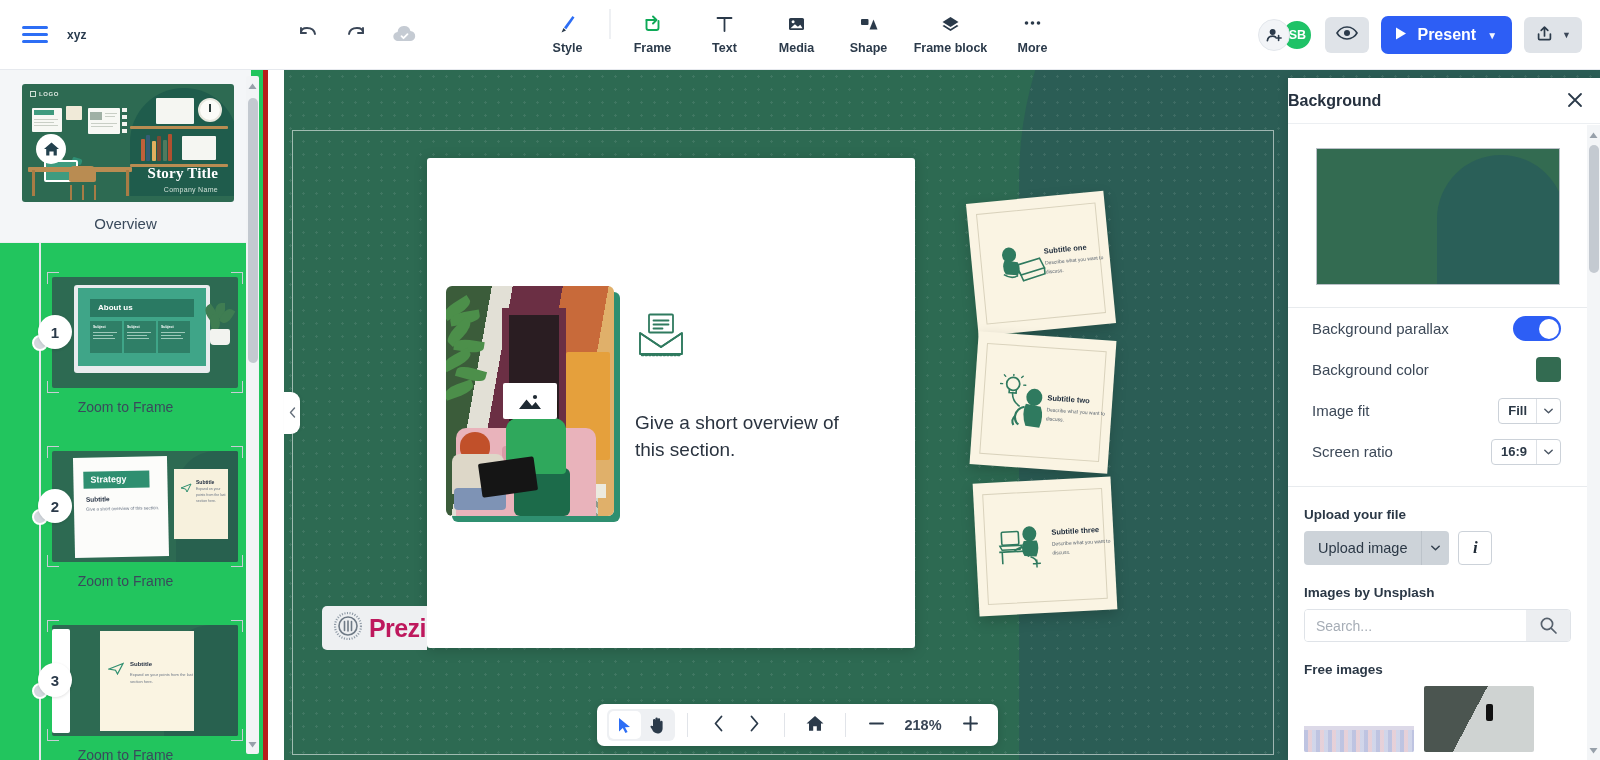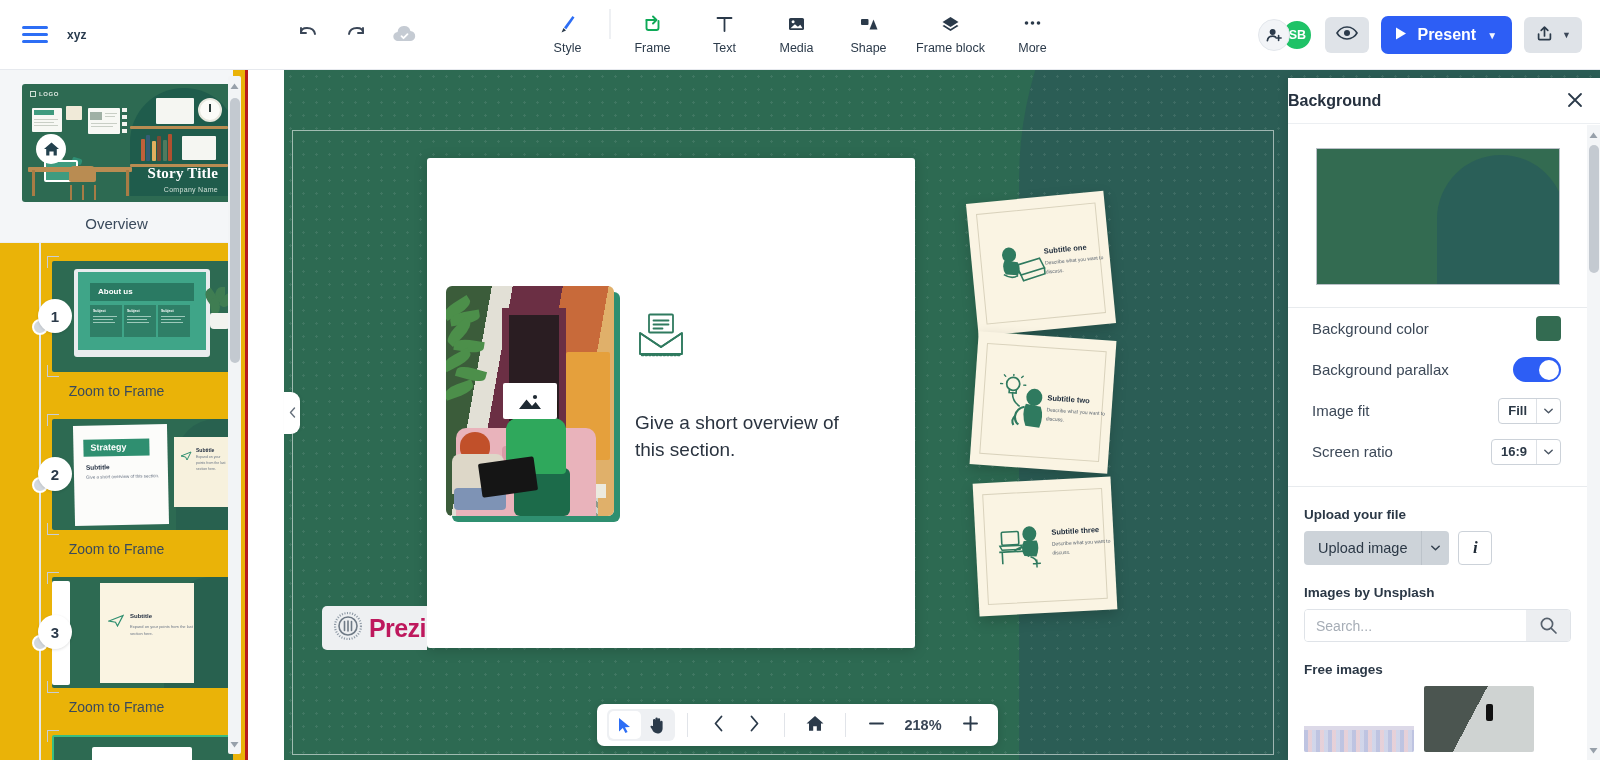--- a/index.html
+++ b/index.html
@@ -44,21 +44,21 @@
   .center-tools {
     position: absolute; left: 50%; transform: translateX(-50%);
     display: flex; align-items: flex-start; gap: 0;
     height: 56px;
   }
   .tool {
     width: 72px; display: flex; flex-direction: column; align-items: center;
     gap: 4px; cursor: pointer; padding-top: 4px;
   }
   .tool .glyph { height: 26px; display: flex; align-items: center; justify-content: center; }
-  .tool .tlabel { font-size: 12.5px; color: #2b3a4a; font-weight: 400; white-space: nowrap; text-align: center; }
+  .tool .tlabel { font-size: 12.5px; color: #2b3a4a; font-weight: 700; white-space: nowrap; text-align: center; }
   .tool.wide { width: 92px; }
   .tool-div { width: 1px; height: 30px; background: #dde1e7; margin: 2px 6px 0 6px; }
 
   
   .header-right {
     position: absolute; right: 18px; top: 0; height: 70px;
     display: flex; align-items: center; gap: 12px;
   }
   .avatars { position: relative; display: flex; align-items: center; }
   .avatar-add {
@@ -85,23 +85,23 @@
   .present-caret { font-size: 10px; opacity: .95; margin-left: 2px; }
   .share-btn {
     height: 36px; background: #dfe3e8; border-radius: 6px;
     display: flex; align-items: center; gap: 8px; padding: 0 11px; cursor: pointer;
   }
   .share-caret { font-size: 9px; color: #3a4657; }
 
   
   .sidebar {
     position: absolute; left: 0; top: 70px;
-    width: 248px; height: 690px;
-    background: #eab308;
-    border-right: 3px solid #b91c1c;
+    width: 268px; height: 690px;
+    background: #22c55e;
+    border-right: 5px solid #b91c1c;
     overflow: hidden;
     z-index: 30;
   }
   .sb-scroll { position: absolute; inset: 0 12px 0 0; overflow: hidden; }
   .sb-inner { padding: 0 0 0 0; }
 
   .overview-card {
     background: #f4f6f8; padding: 14px 22px 10px 22px;
     border-bottom: 1px solid #eceff2;
   }
@@ -162,21 +162,21 @@
   .frame-row { position: relative; padding: 0 0 20px 0; }
   .rail-dot {
     position: absolute; left: 32px; top: 58px; width: 16px; height: 16px; border-radius: 50%;
     background: #d3d8de; border: 2px solid #fff; cursor: pointer; z-index: 3;
   }
   .frame-thumb-wrap {
     position: relative; width: 186px; margin-left: 52px;
   }
   .frame-thumb {
     width: 186px; height: 111px; position: relative; overflow: hidden;
-    background: #2d6a52; border-radius: 2px; cursor: pointer;
+    background: #2d6a52; border-radius: 2px; cursor: pointer; margin-top: 16px;
   }
   .corner { position: absolute; width: 12px; height: 12px; border: 1.5px solid #c8ced6; }
   .corner.tl { left: -5px; top: -5px; border-right: 0; border-bottom: 0; }
   .corner.tr { right: -5px; top: -5px; border-left: 0; border-bottom: 0; }
   .corner.bl { left: -5px; bottom: -5px; border-right: 0; border-top: 0; }
   .corner.br { right: -5px; bottom: -5px; border-left: 0; border-top: 0; }
   .frame-num {
     position: absolute; left: -14px; top: 38px; width: 34px; height: 34px; border-radius: 50%;
     background: #fff; color: #2b3a4a; font-size: 15px; font-weight: 600;
     display: flex; align-items: center; justify-content: center; z-index: 4;
@@ -980,29 +980,29 @@
       </div>
     </div>
 
     <div class="panel-body">
       <div class="bg-preview">
         <div class="arch"></div>
       </div>
       <div class="panel-sep"></div>
 
       <div class="row">
-        <div class="row-label">Background color</div>
-        <div class="swatch"></div>
-      </div>
-
-      <div class="row">
         <div class="row-label">Background parallax</div>
         <div class="toggle">
             <div class="knob"></div>
           </div>
+      </div>
+
+      <div class="row">
+        <div class="row-label">Background color</div>
+        <div class="swatch"></div>
       </div>
 
       <div class="row">
         <div class="row-label">Image fit</div>
         <div class="select">
           <div class="val">Fill</div>
           <div class="arr">
             <svg width="9" height="6" viewBox="0 0 9 6">
                 <path d="M0.8 1.2 L4.5 4.8 L8.2 1.2" stroke="#4a5563" stroke-width="1.4" fill="none" stroke-linecap="round" stroke-linejoin="round"></path>
               </svg>

